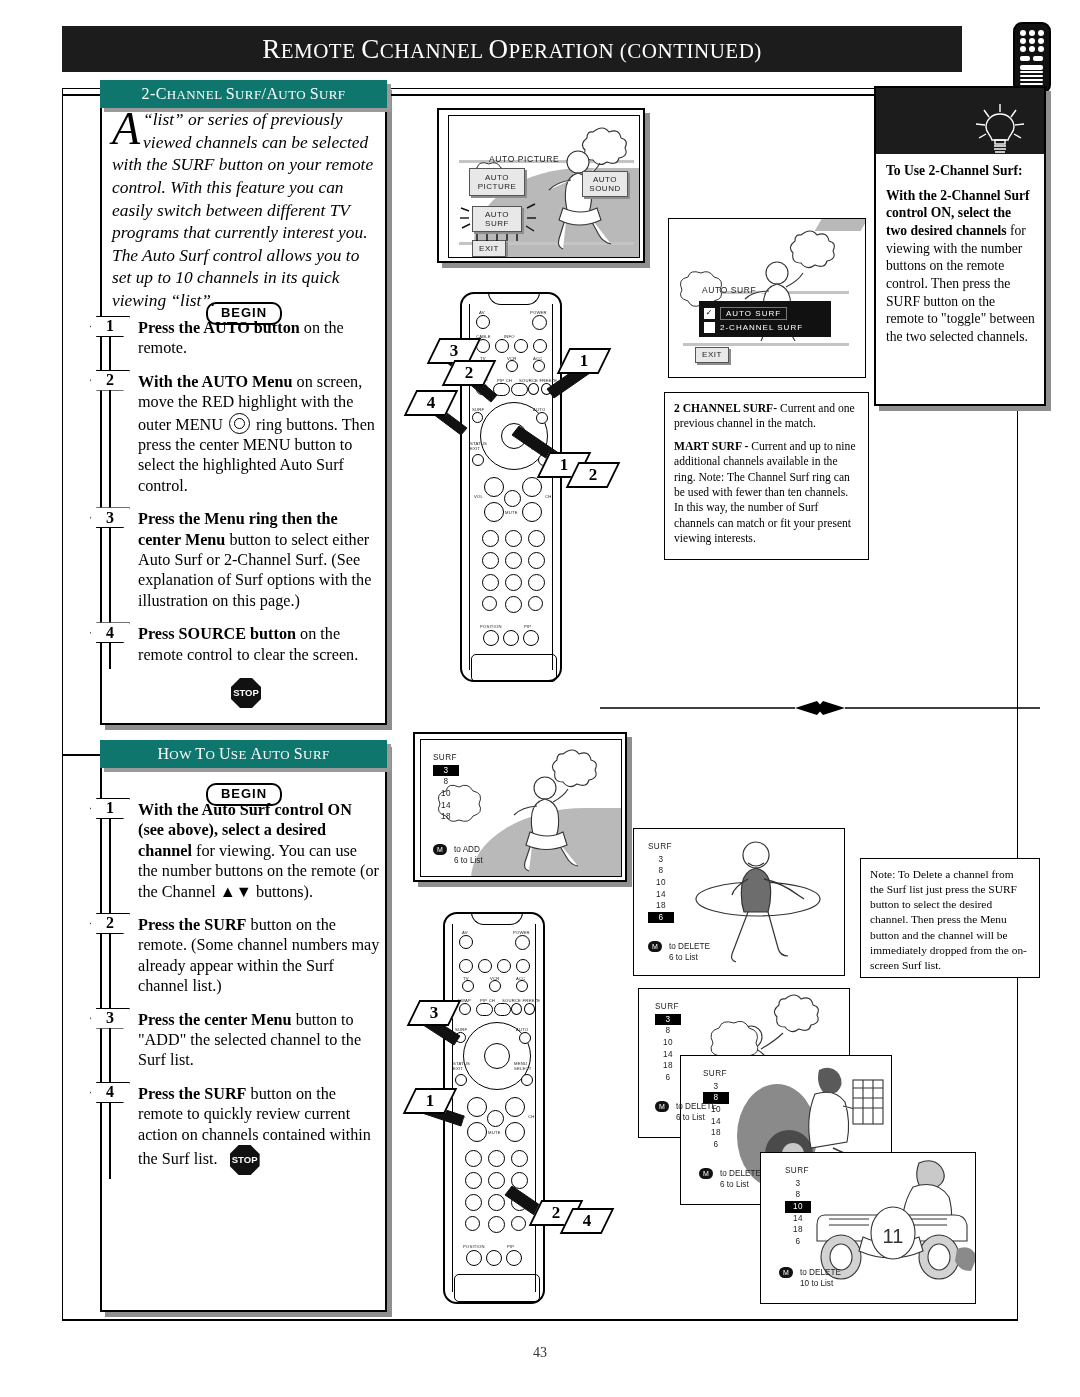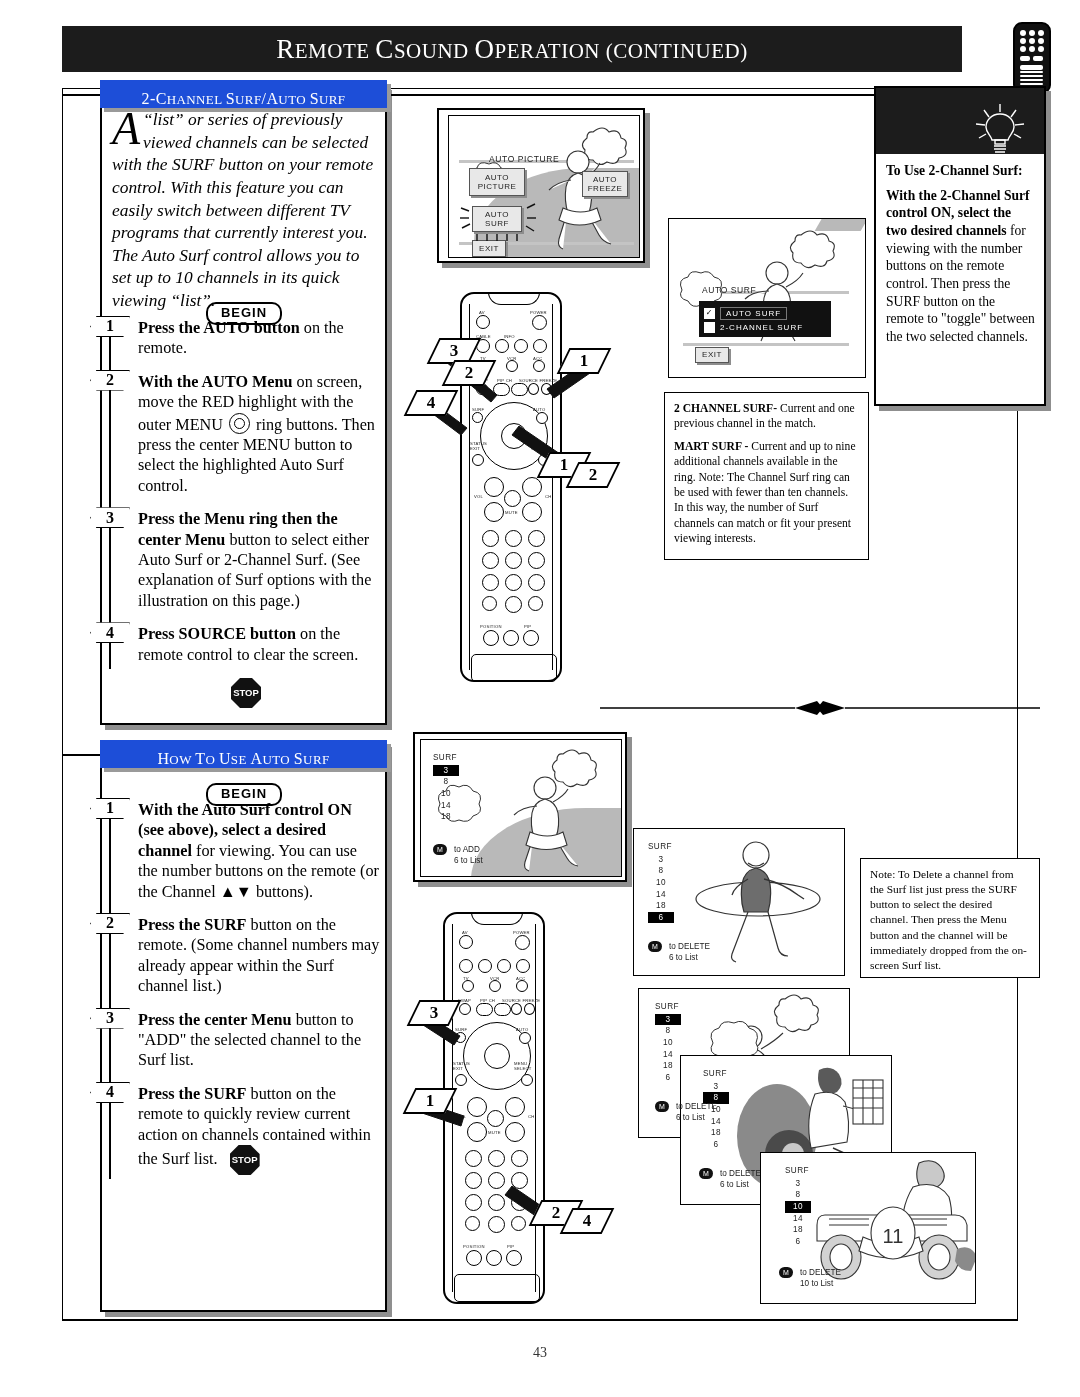--- a/index.html
+++ b/index.html
@@ -16,22 +16,22 @@
                 letter-spacing:.5px;white-space:nowrap;}
   .sc{font-size:21px;}
 
   .remote-badge{position:absolute;left:1013px;top:22px;width:34px;height:68px;
                 background:#111;border-radius:9px;border:2px solid #000;}
   .remote-badge i{position:absolute;display:block;background:#fff;}
   .rb-dot{width:6px;height:6px;border-radius:50%;}
   .rb-bar{height:5px;border-radius:2px;}
 
   
-  .sec-head{position:absolute;background:#1d4ed8;color:#fff;display:flex;
-            align-items:flex-end;justify-content:center;box-shadow:4px 4px 0 #9a9a9a;}
+  .sec-head{position:absolute;background:#0f766e;color:#fff;display:flex;
+            align-items:center;justify-content:center;box-shadow:4px 4px 0 #9a9a9a;}
   .sec-head .t{font-family:"Liberation Serif",serif;font-size:16px;letter-spacing:.4px;}
   .sec-head .sc{font-size:13px;}
 
   .panel{position:absolute;border:2px solid #000;box-sizing:border-box;
          box-shadow:5px 5px 0 #8f8f8f;background:#fff;}
 
   
   #panel-a{left:100px;top:85px;width:287px;height:640px;}
   #panel-b{left:100px;top:742px;width:287px;height:570px;}
 
@@ -156,21 +156,21 @@
            font-size:14px;color:#333;}
   .hr-bottom{position:absolute;left:62px;top:1320px;width:956px;height:1px;background:#000;}
 
   .connector{position:absolute;background:#000;height:1.5px;z-index:1;}
 </style>
 </head>
 <body>
 
 <div class="title-bar">
   <div class="t">
-    <span class="sc-big">R</span><span class="sc">EMOTE </span><span class="sc-big">C</span><span class="sc">SOUND </span><span class="sc-big">O</span><span class="sc">PERATION </span><span class="sc">(</span><span class="sc">CONTINUED</span><span class="sc">)</span>
+    <span class="sc-big">R</span><span class="sc">EMOTE </span><span class="sc-big">C</span><span class="sc">CHANNEL </span><span class="sc-big">O</span><span class="sc">PERATION </span><span class="sc">(</span><span class="sc">CONTINUED</span><span class="sc">)</span>
   </div>
 </div>
 
 <div class="remote-badge">
   <i class="rb-dot" style="left:5px;top:6px"></i>
     <i class="rb-dot" style="left:14px;top:6px"></i>
     <i class="rb-dot" style="left:23px;top:6px"></i>
   <i class="rb-dot" style="left:5px;top:14px"></i>
     <i class="rb-dot" style="left:14px;top:14px"></i>
     <i class="rb-dot" style="left:23px;top:14px"></i>
@@ -312,21 +312,21 @@
     <div class="osd-rule" style="left:10px;top:44px;width:175px;"></div>
     <div class="osd-title" style="left:40px;top:38px;">AUTO PICTURE</div>
     <div class="osd-rule" style="left:10px;top:126px;width:175px;"></div>
 
     <div class="osd-btn" style="left:20px;top:52px;width:56px;height:28px;">
       <span>AUTO</span>
       <span>PICTURE</span>
     </div>
     <div class="osd-btn" style="left:133px;top:55px;width:46px;height:26px;">
       <span>AUTO</span>
-      <span>FREEZE</span>
+      <span>SOUND</span>
     </div>
     <div class="osd-btn" style="left:23px;top:90px;width:50px;height:26px;">
       <span>AUTO</span>
       <span>SURF</span>
     </div>
     <div class="osd-btn" style="left:23px;top:124px;width:34px;height:17px;">
       <span>EXIT</span>
     </div>
     <svg style="position:absolute;left:10px;top:82px;z-index:6;" width="78" height="45" viewBox="0 0 78 45">
       <g stroke="#111" stroke-width="1.4">

